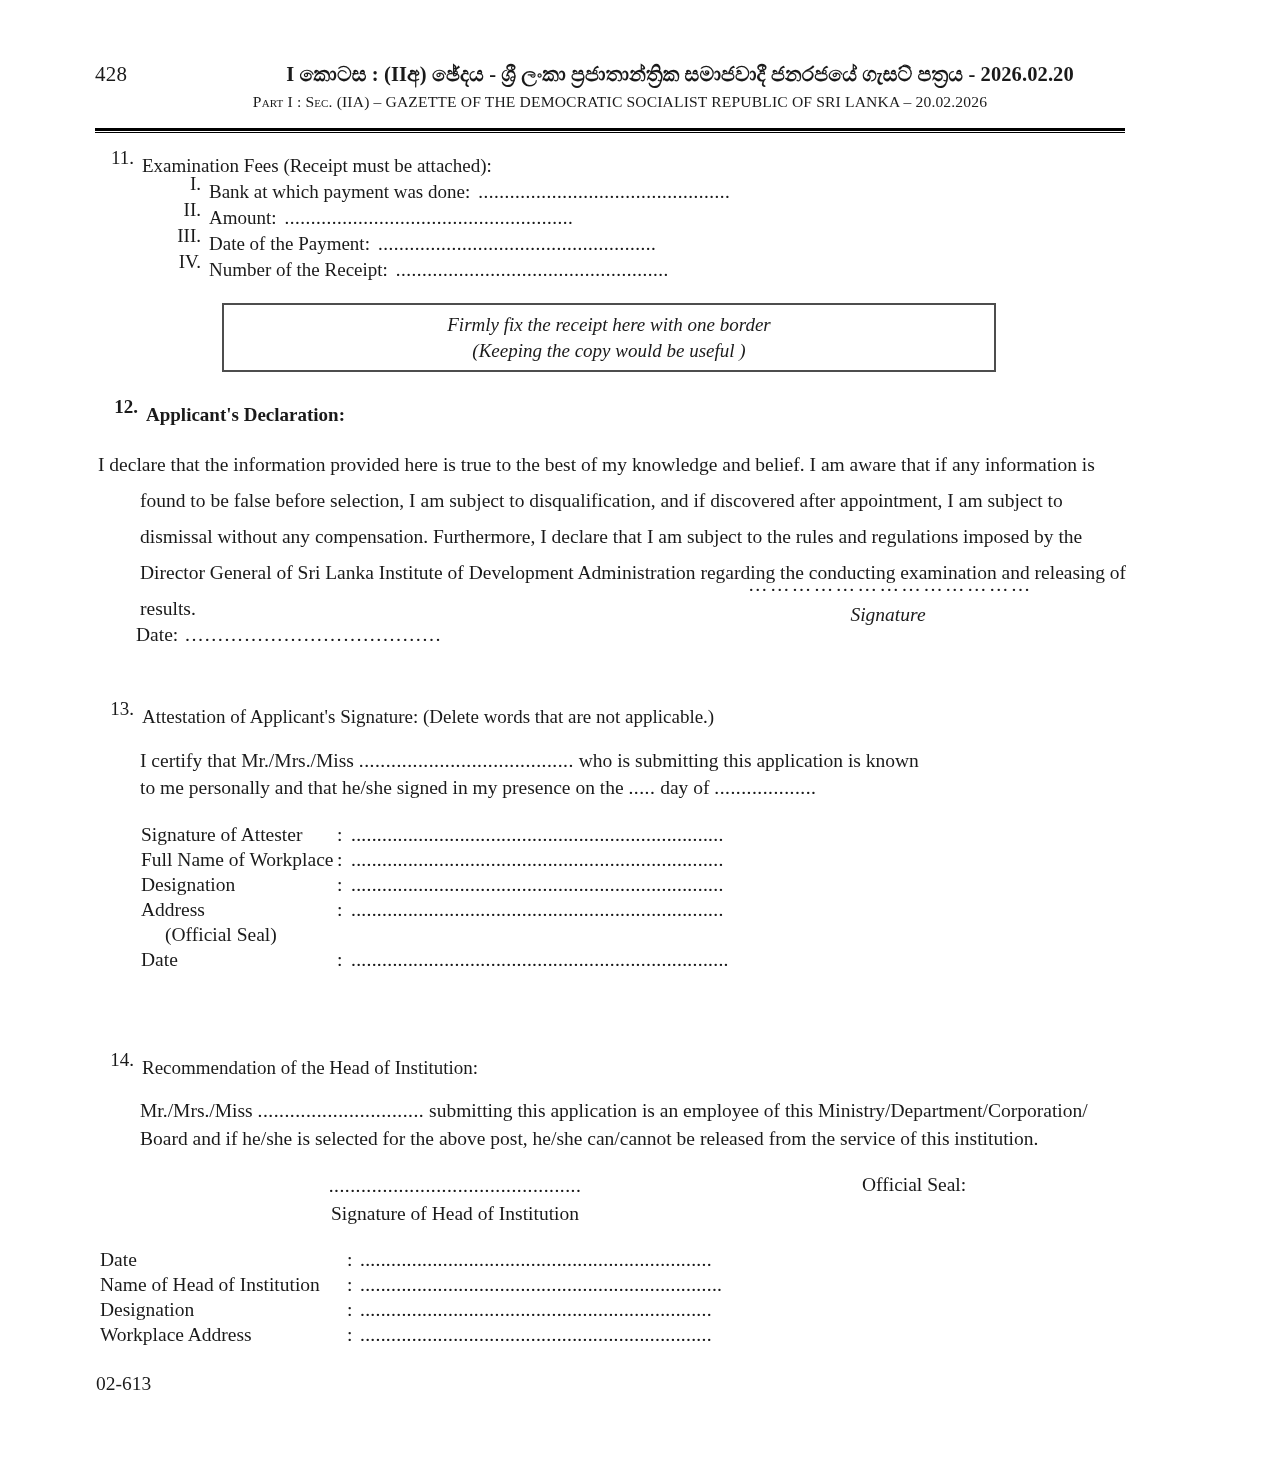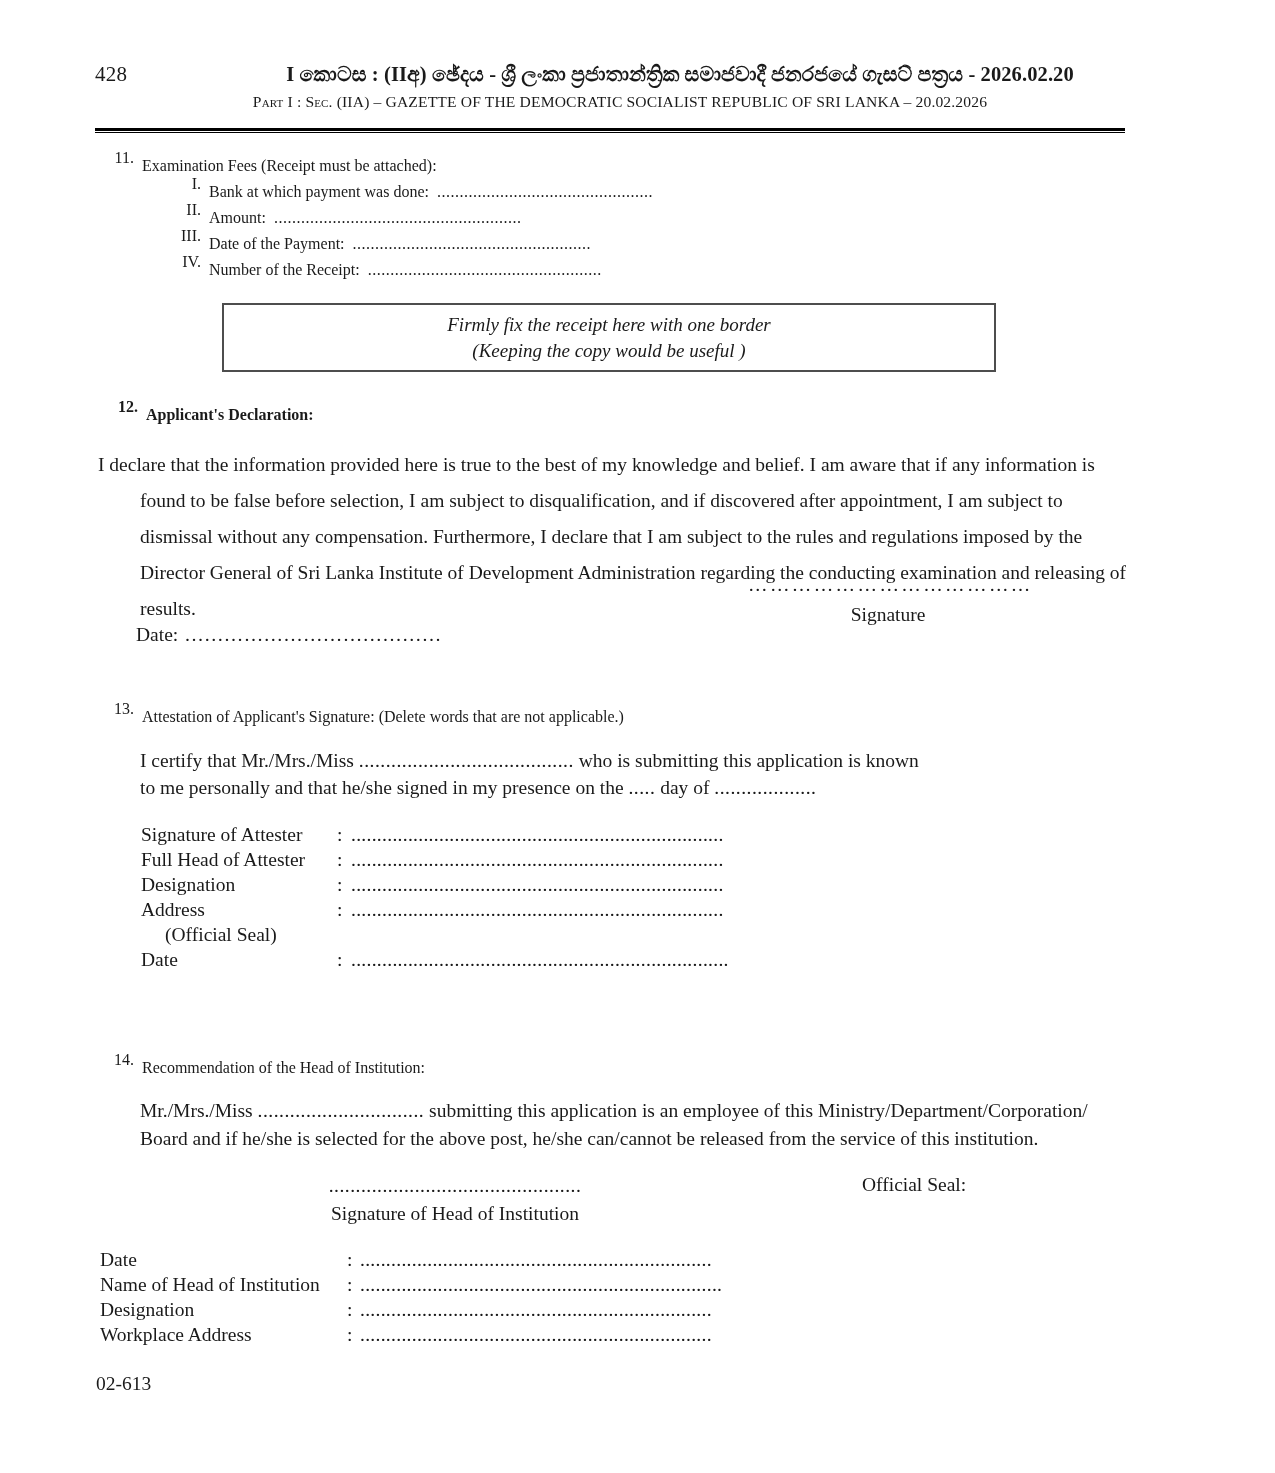--- a/index.html
+++ b/index.html
@@ -73,21 +73,21 @@
   
   .blk {
     position: absolute;
     font-size: 19.5px;
     line-height: 26px;
   }
 
   .num-item {
     position: absolute;
     display: flex;
-    font-size: 16px;
+    font-size: 19px;
     line-height: 26px;
     justify-content: space-between;
   }
   .num-item .n {
     flex: 0 0 auto;
     text-align: right;
   }
   .num-item .t {
     padding-left: 8px;
     margin-top: 8px;
@@ -214,21 +214,21 @@
     <span class="n" style="width:38px;">12.</span>
     <span class="t">Applicant's Declaration:</span>
   </div>
 
   <div class="decl-body">
     <p>I declare that the information provided here is true to the best of my knowledge and belief. I am aware that if any information is found to be false before selection, I am subject to disqualification, and if discovered after appointment, I am subject to dismissal without any compensation. Furthermore, I declare that I am subject to the rules and regulations imposed by the Director General of Sri Lanka Institute of Development Administration regarding the conducting examination and releasing of results.</p>
   </div>
 
   <div class="blk" style="left:748px; top:572px; width:280px; text-align:center;">
     <div class="wide-dots">…………………………………</div>
-    <div style="margin-top:4px;">Signature</div>
+    <div style="margin-top:4px;font-style:italic;">Signature</div>
   </div>
 
   <div class="kv" style="left:136px; top:622px;">
     <div class="row">
       <span class="k">Date:</span>
       <span class="v wide-dots" style="padding-left:6px;">…………………………………</span>
     </div>
   </div>
 
   <div class="num-item" style="left:100px; top:696px;">
@@ -245,21 +245,21 @@
     </div>
   </div>
 
   <div class="kv" style="left:141px; top:822px;">
     <div class="row">
       <span class="k" style="width:196px;">Signature of Attester</span>
       <span class="sep" style="width:14px;">:</span>
       <span class="v dots">........................................................................</span>
     </div>
     <div class="row">
-      <span class="k" style="width:196px;">Full Head of Attester</span>
+      <span class="k" style="width:196px;">Full Name of Workplace</span>
       <span class="sep" style="width:14px;">:</span>
       <span class="v dots">........................................................................</span>
     </div>
     <div class="row">
       <span class="k" style="width:196px;">Designation</span>
       <span class="sep" style="width:14px;">:</span>
       <span class="v dots">........................................................................</span>
     </div>
     <div class="row">
       <span class="k" style="width:196px;">Address</span>

